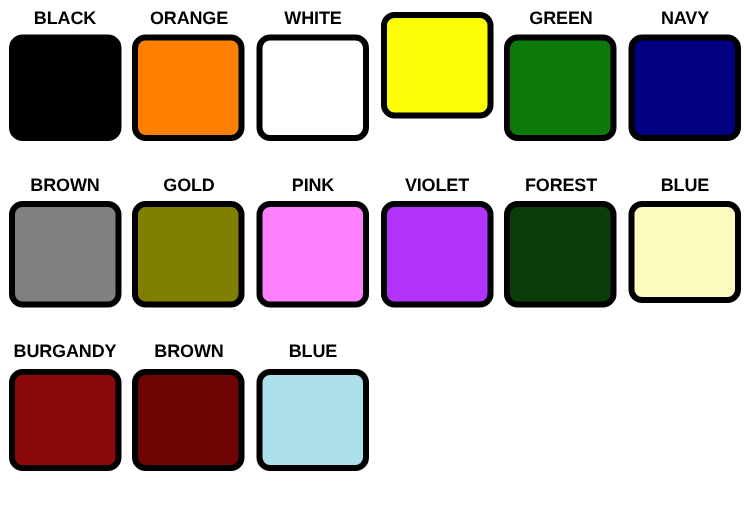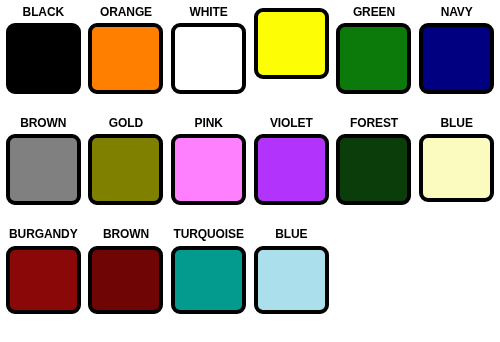--- a/index.html
+++ b/index.html
@@ -120,22 +120,18 @@
     </div>
     <div class="cell row3">
       <div class="swatch-label">BURGANDY</div>
       <div class="swatch-box" style="background-color: rgb(139, 8, 8);"></div>
     </div>
     <div class="cell row3">
       <div class="swatch-label">BROWN</div>
       <div class="swatch-box" style="background-color: rgb(112, 5, 5);"></div>
     </div>
     <div class="cell row3">
-      <div class="swatch-label">TURQUOISE</div>
-      <div class="swatch-box" style="background-color: rgb(2, 155, 142);"></div>
-    </div>
-    <div class="cell row3">
       <div class="swatch-label">BLUE</div>
       <div class="swatch-box" style="background-color: rgb(172, 223, 236);"></div>
     </div>
 
   </div>
 </div>
 
 </body></html>

